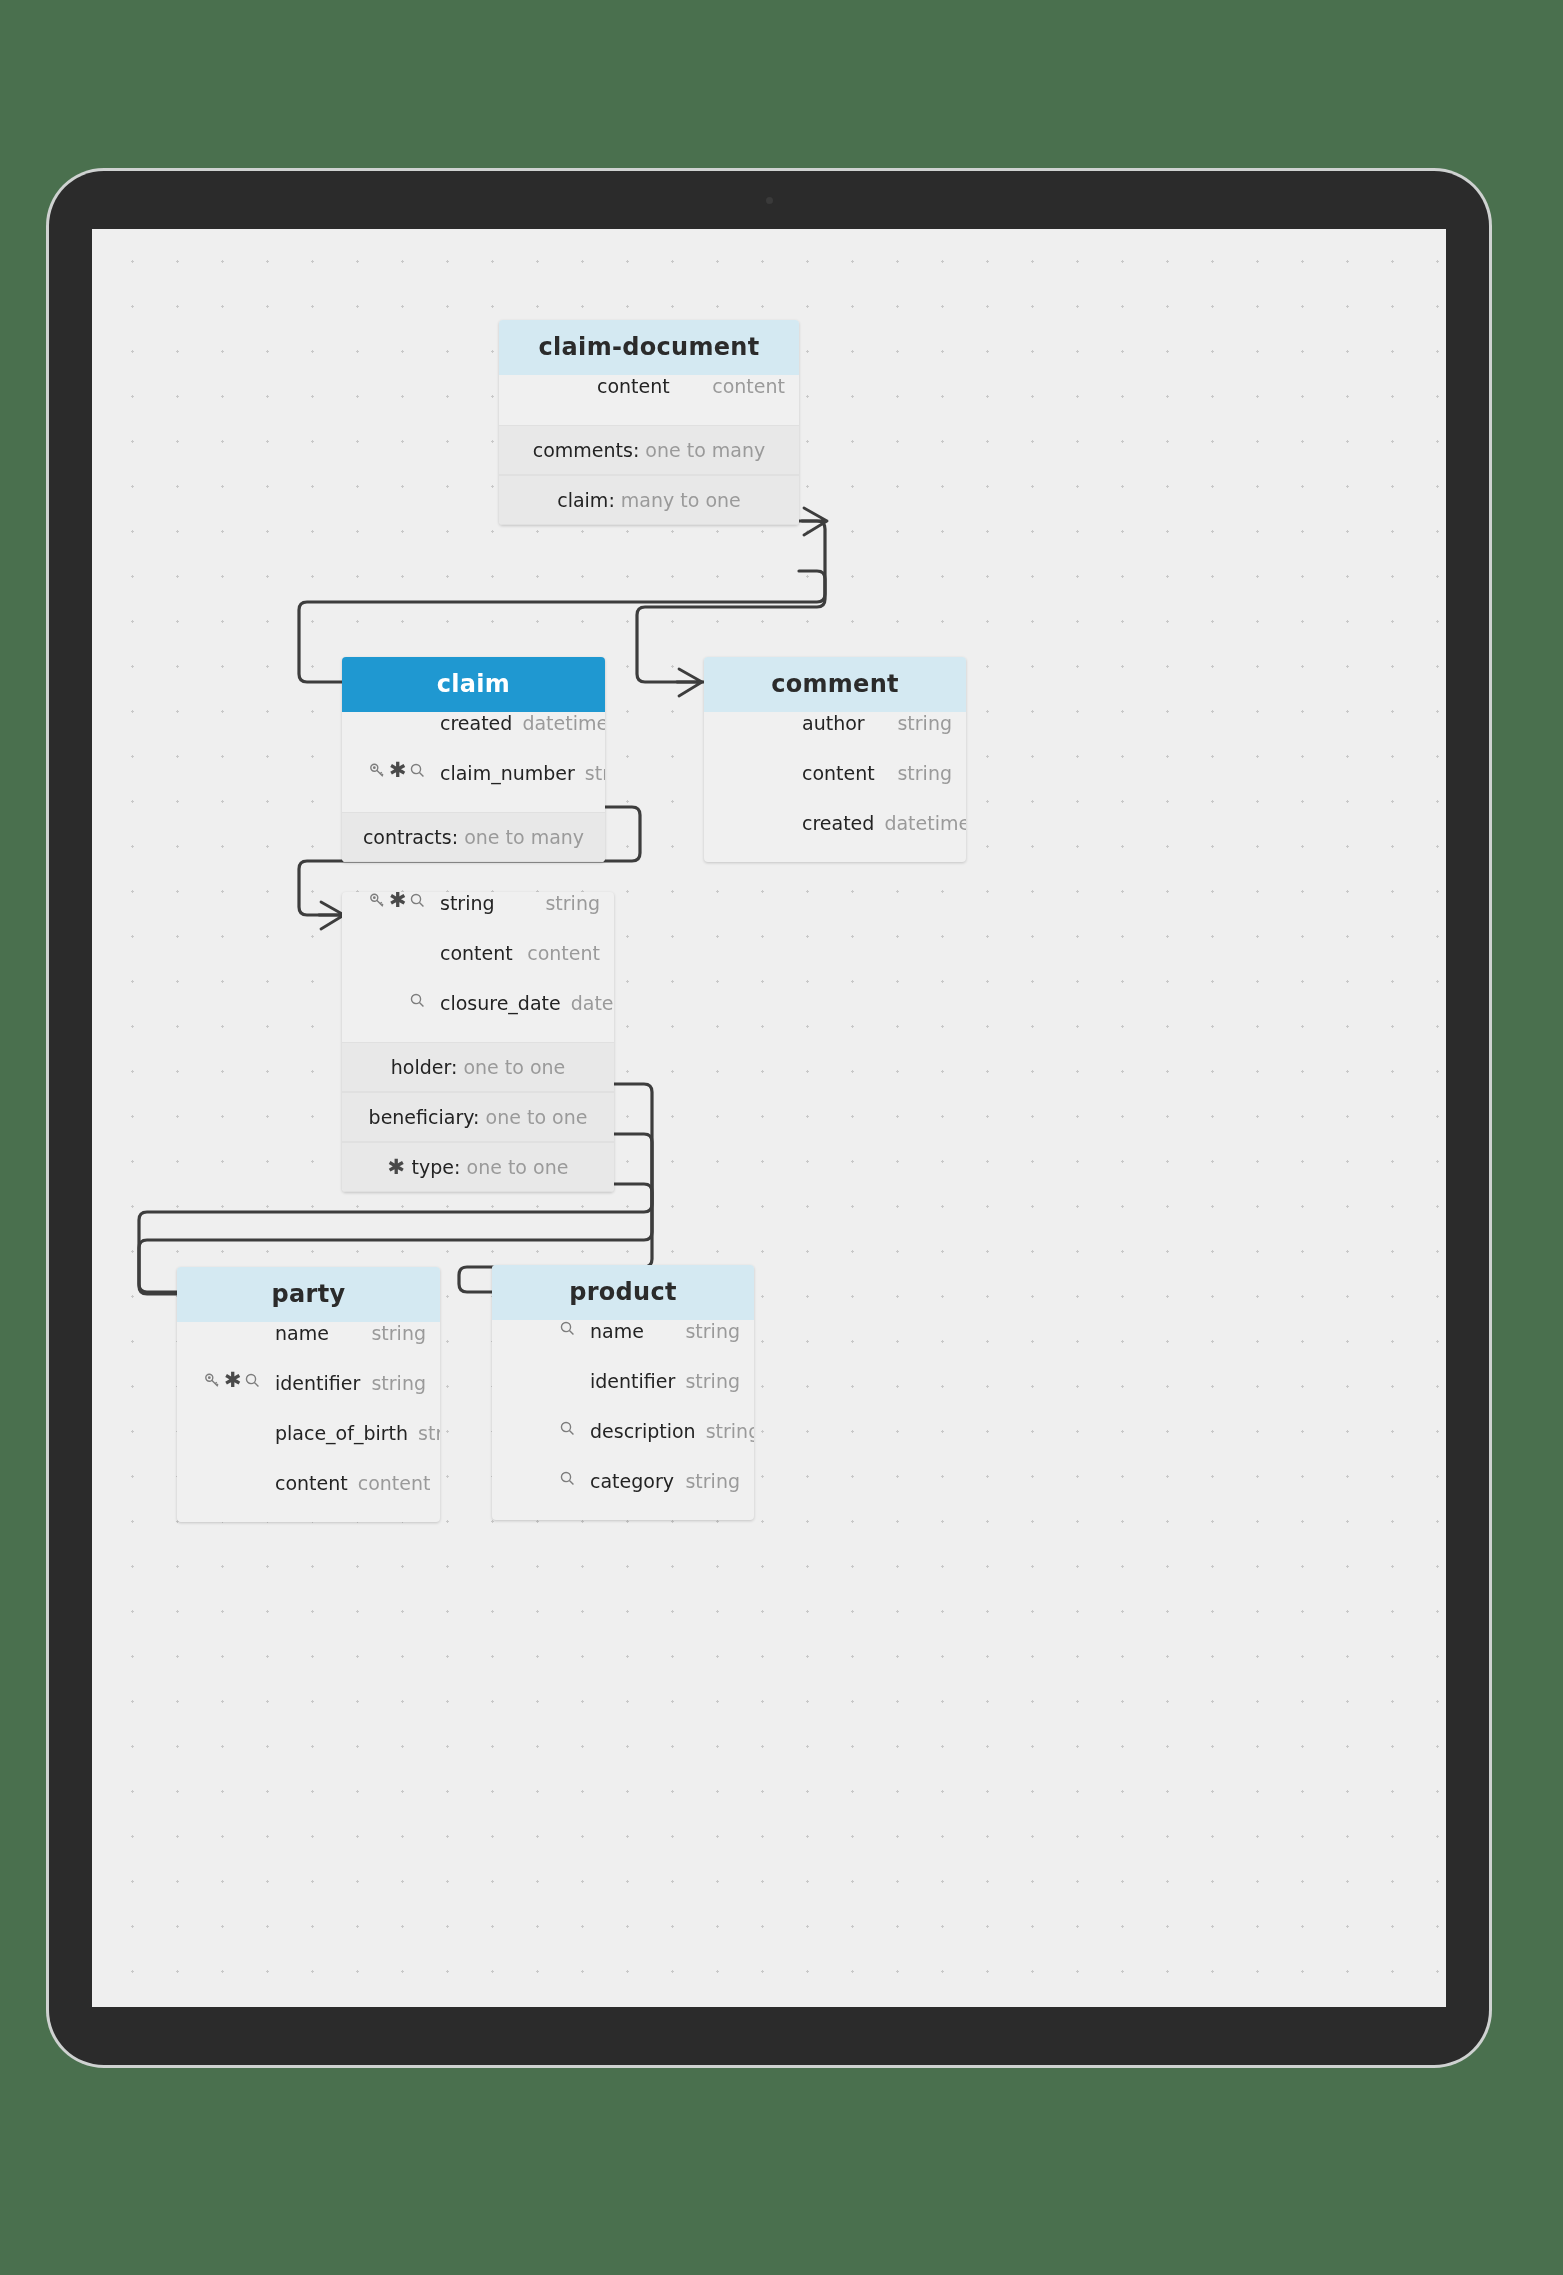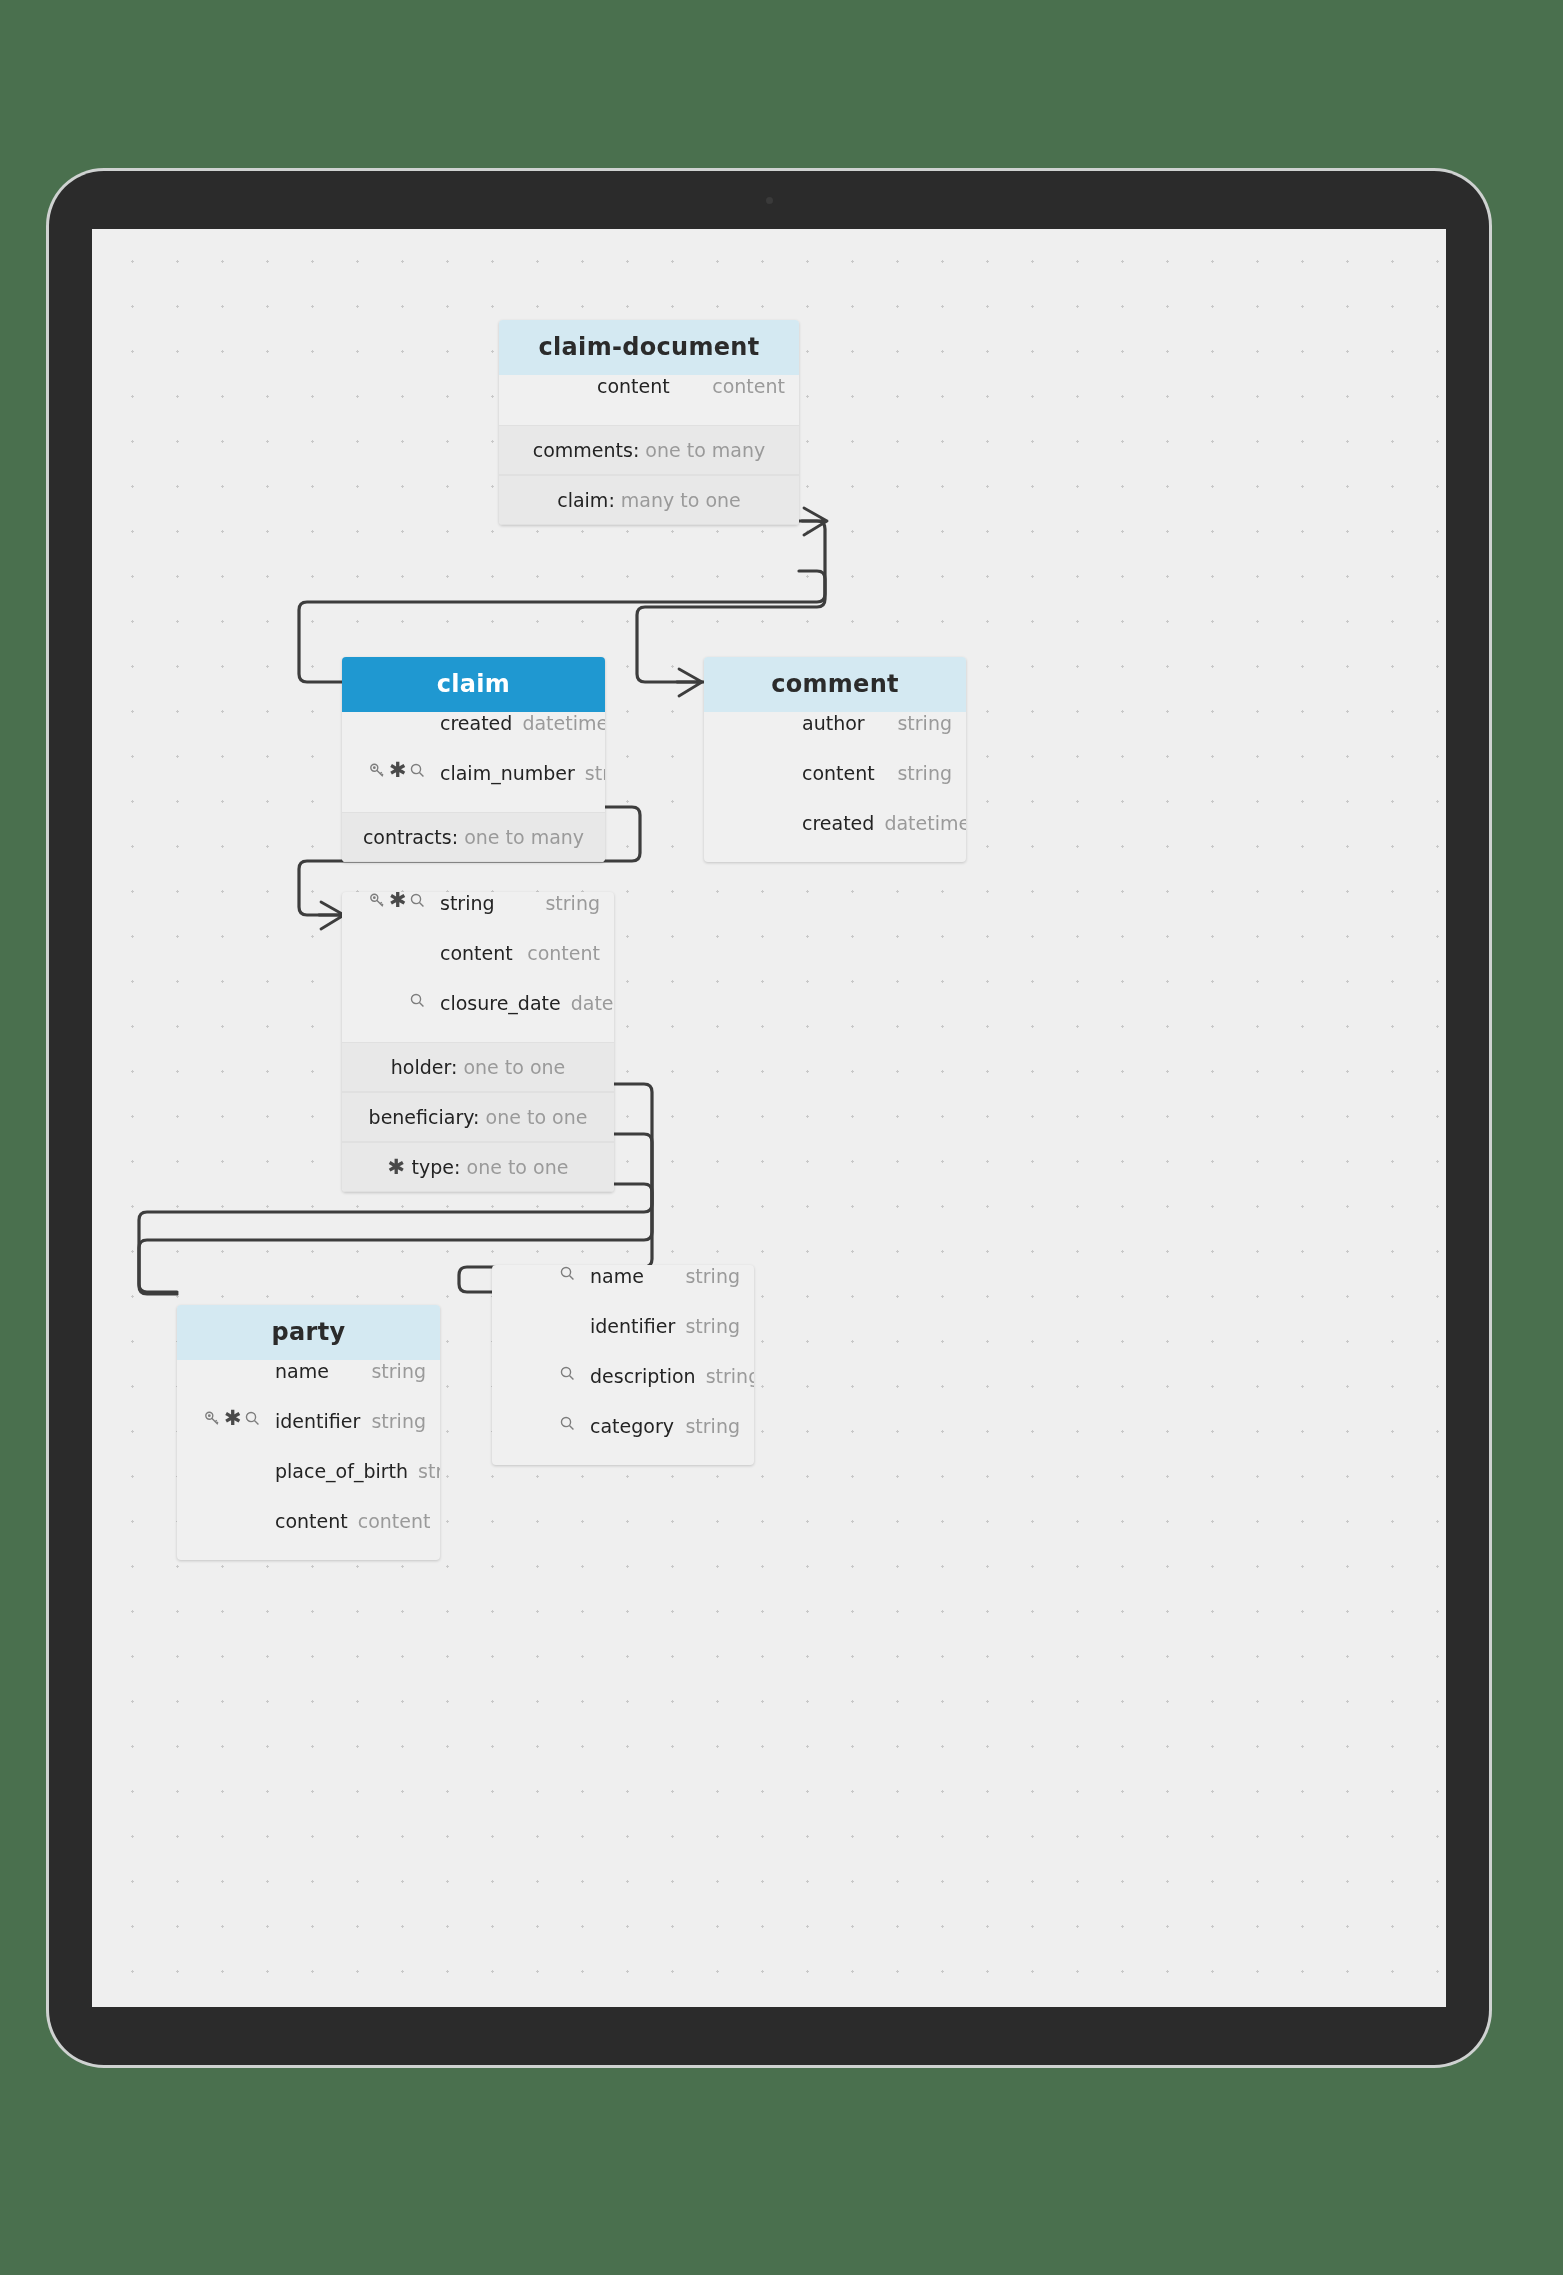--- a/index.html
+++ b/index.html
@@ -272,21 +272,21 @@
             </div>
             <div class="rel-row">
               <span class="rel-text"><span>beneficiary</span>: <span class="card">one to one</span></span>
             </div>
             <div class="rel-row">
               <span class="ico ico-star">✱</span>
               <span class="rel-text"><span>type</span>: <span class="card">one to one</span></span>
             </div>
           </div>
 
-          <div class="entity" style="left:85px; top:1038px; width:263px;margin-top:38px;">
+          <div class="entity" style="left:85px; top:1038px; width:263px;">
             <div class="entity-header">party</div>
             <div class="field-row">
               <span class="field-icons"></span>
               <span class="field-name">name</span>
               <span class="field-type">string</span>
             </div>
             <div class="field-row">
               <span class="field-icons">
                 <span class="ico">
                     <svg viewBox="0 0 16 16">
@@ -312,20 +312,21 @@
               <span class="field-type">string</span>
             </div>
             <div class="field-row">
               <span class="field-icons"></span>
               <span class="field-name">content</span>
               <span class="field-type">content</span>
             </div>
           </div>
 
           <div class="entity" style="left:400px; top:1036px; width:262px;">
+            <div class="entity-header">product</div>
             <div class="field-row">
               <span class="field-icons">
                 <span class="ico">
                     <svg viewBox="0 0 16 16">
                       <circle cx="6.6" cy="6.6" r="4.3" fill="none" stroke="currentColor" stroke-width="1.3"></circle>
                       <path d="M9.8 9.8 L13.6 13.6" stroke="currentColor" stroke-width="1.3"></path>
                     </svg>
                   </span>
               </span>
               <span class="field-name">name</span>

